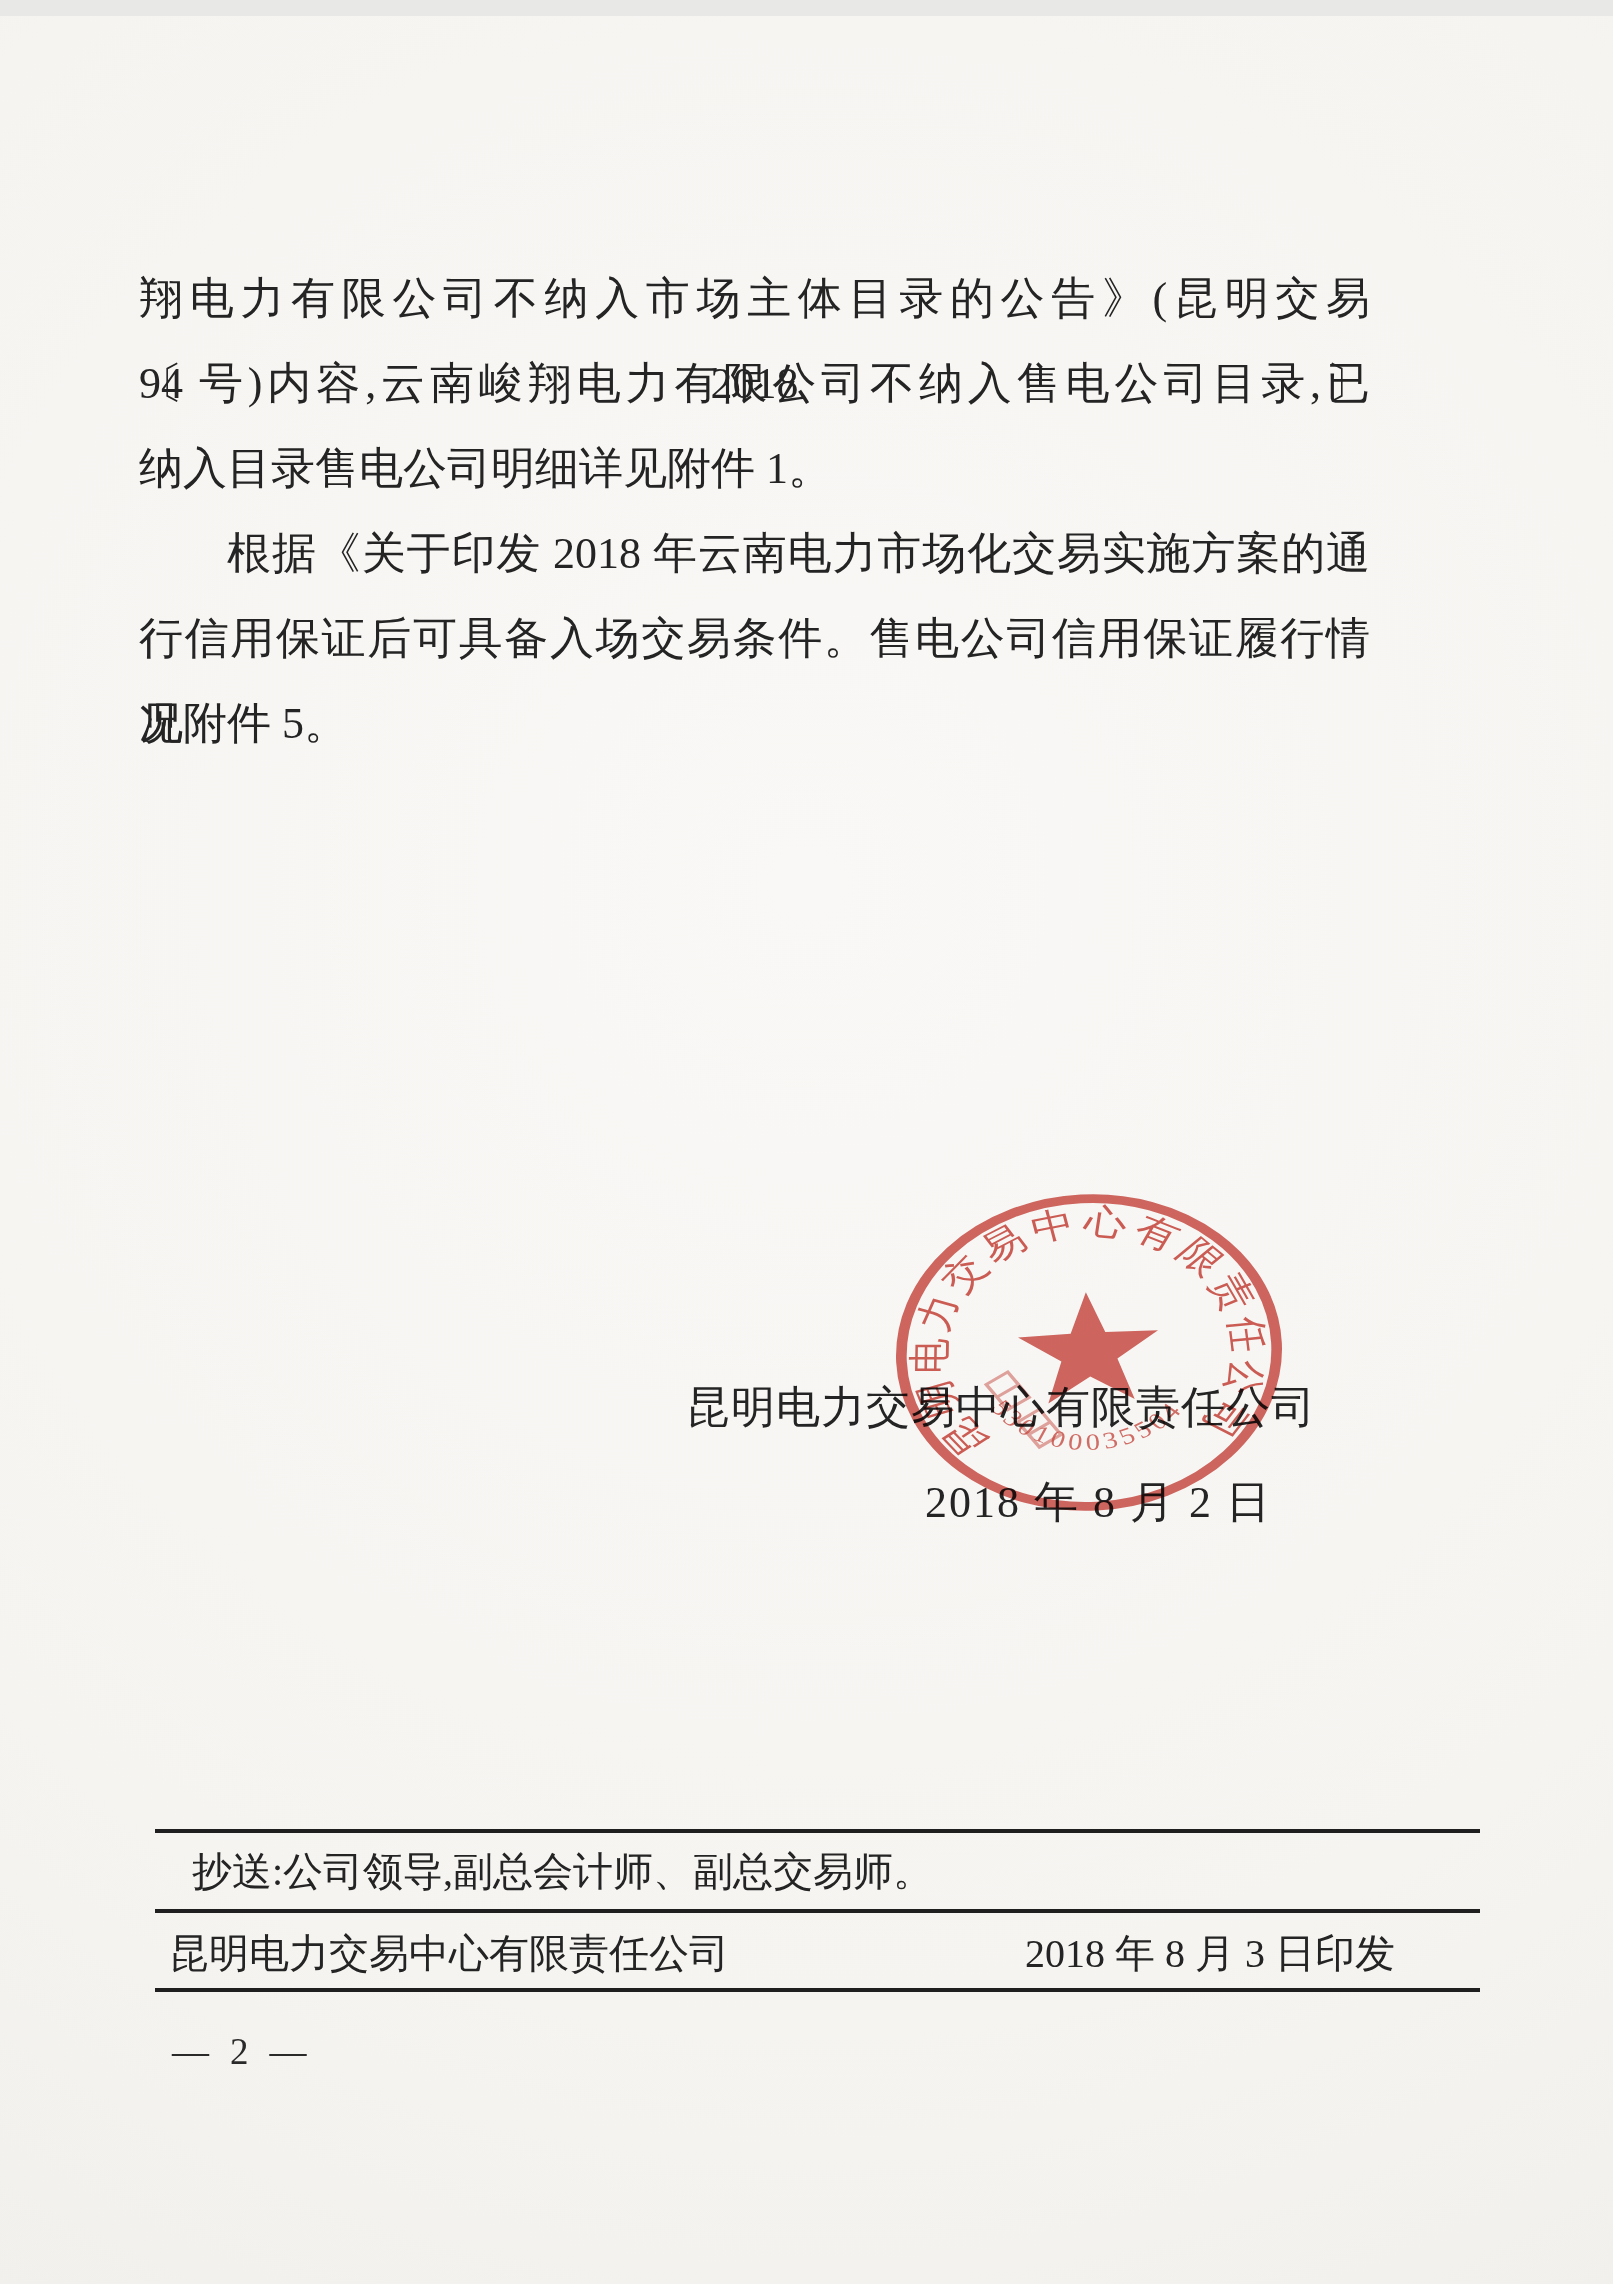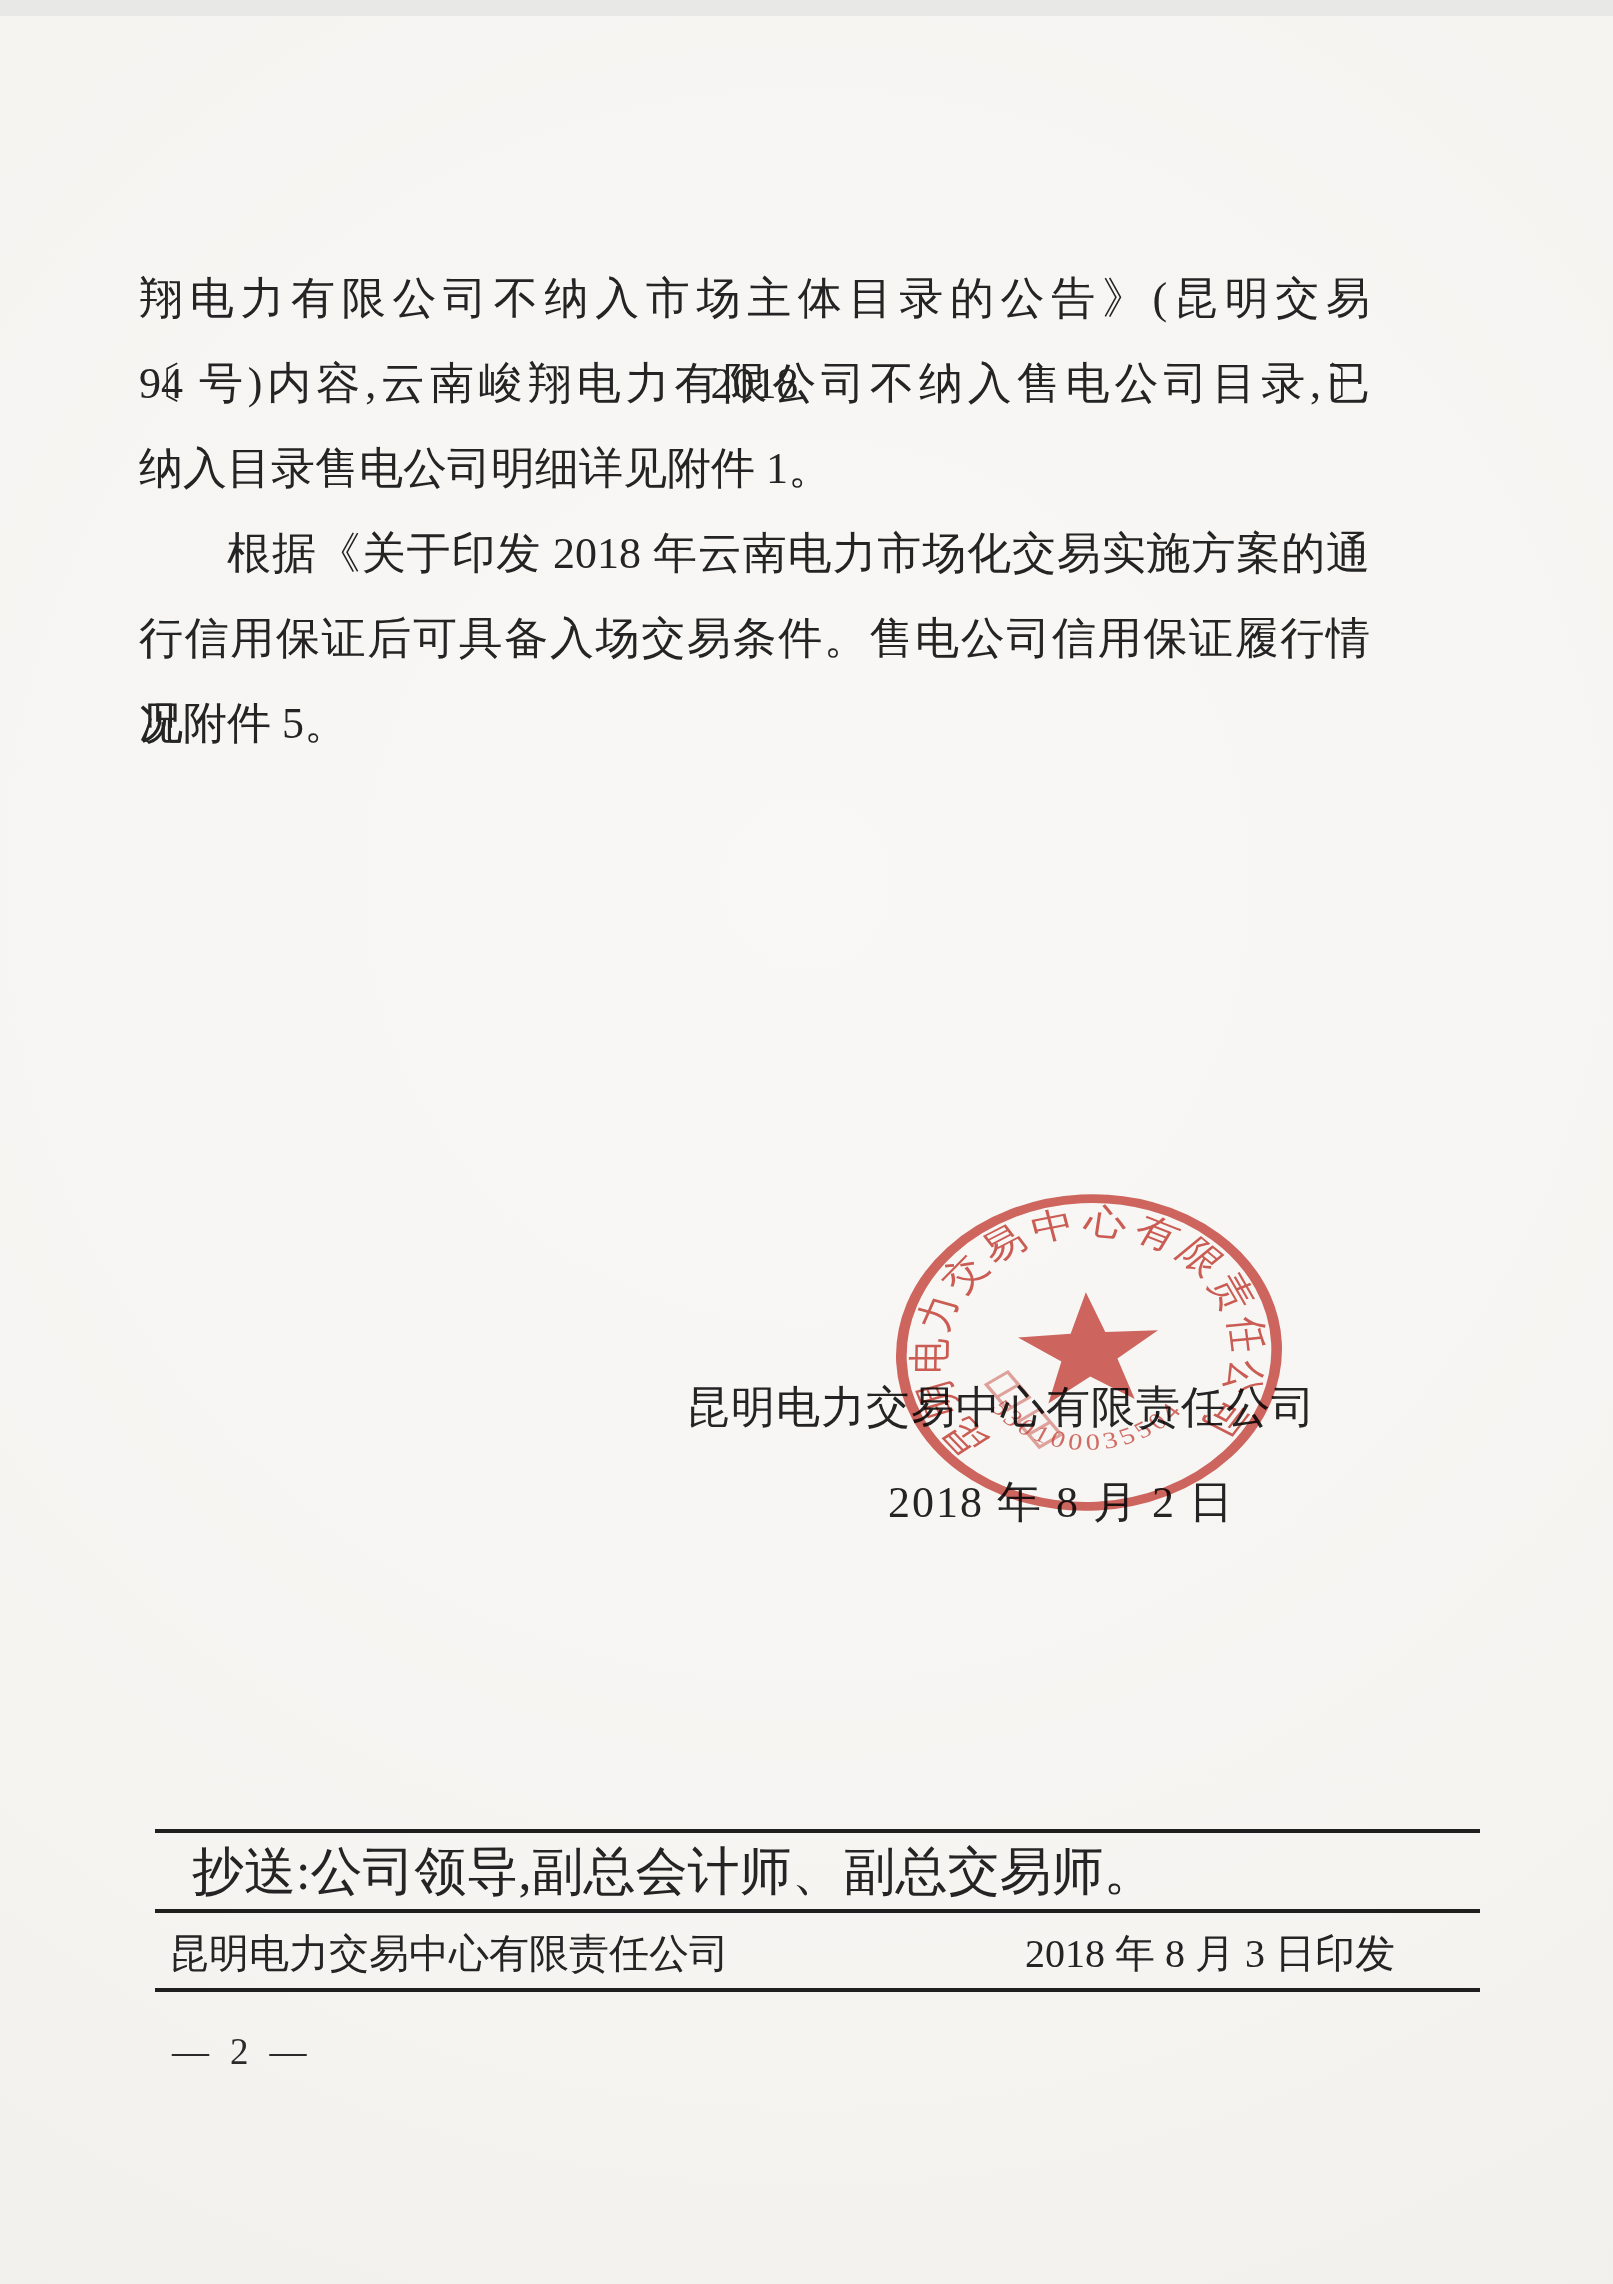--- a/index.html
+++ b/index.html
@@ -26,35 +26,35 @@
     text-align-last:justify;
   }
   .body-text .line.indent{padding-left:88px;}
   
   .attachments{position:absolute;left:139px;top:919px;width:1231px;}
   .attachments .line{font-size:44px;line-height:85px;height:85px;white-space:nowrap;color:#242424;}
   .attachments .line.a1{padding-left:110px;}
   .attachments .line.a2{padding-left:243px;}
   
   .sig-company{position:absolute;left:686px;top:1362px;font-size:44px;letter-spacing:1px;color:#242424;white-space:nowrap;}
-  .sig-date{position:absolute;left:888px;top:1457px;font-size:44px;letter-spacing:2px;color:#242424;white-space:nowrap;text-align:center;}
+  .sig-date{position:absolute;left:925px;top:1457px;font-size:44px;letter-spacing:2px;color:#242424;white-space:nowrap;text-align:center;}
   
   .stamp{
     position:absolute;left:887px;top:1171px;width:404px;height:331px;
     mix-blend-mode:multiply;opacity:.9;
     transform:rotate(-3deg);
   }
   .stamp svg{display:block;width:100%;height:100%;}
   .stamp text{font-family:"Liberation Serif","DejaVu Serif",serif;fill:#c73a31;}
   
   .rule{position:absolute;left:155px;width:1325px;height:3.9px;background:#1f1f1f;}
   .rule.r1{top:1813px;}
   .rule.r2{top:1893px;}
   .rule.r3{top:1972px;}
-  .cc-line{position:absolute;left:192px;top:1825px;font-size:52px;line-height:61px;color:#242424;white-space:nowrap;}
+  .cc-line{position:absolute;left:192px;top:1825px;font-size:40px;line-height:61px;color:#242424;white-space:nowrap;}
   .issuer{position:absolute;left:169px;top:1907px;font-size:40px;line-height:61px;color:#242424;white-space:nowrap;}
   .issue-date{position:absolute;right:218px;top:1907px;font-size:40px;line-height:61px;color:#242424;white-space:nowrap;}
   .page-number{position:absolute;left:172px;top:2014px;font-size:37px;letter-spacing:5.9px;color:#2a2a2a;white-space:nowrap;}
 </style>
 </head>
 <body>
 
 <div class="page">
 
   <div class="body-text">

